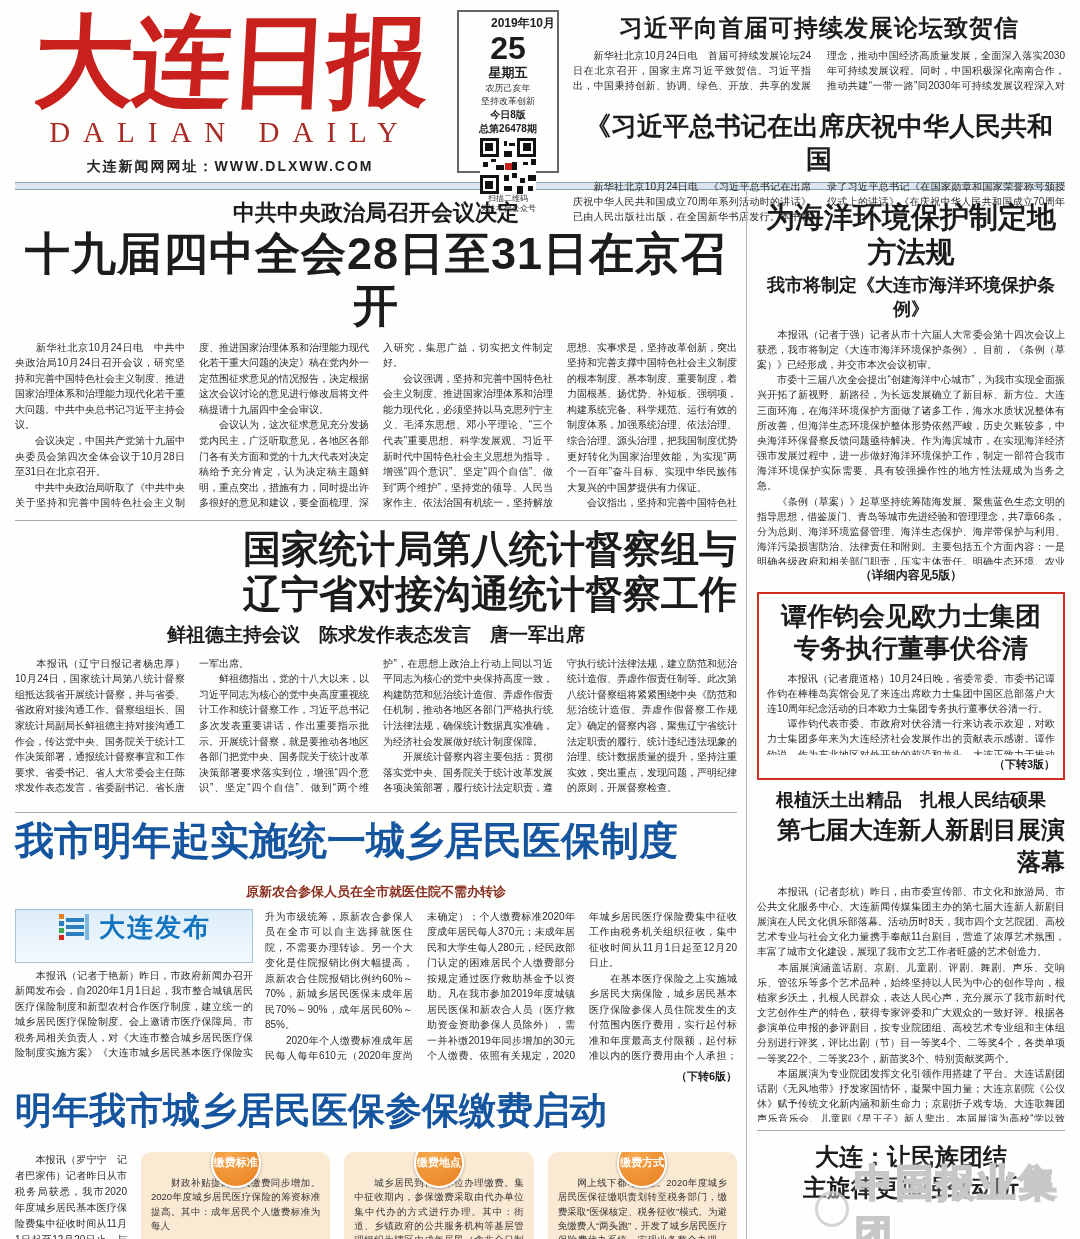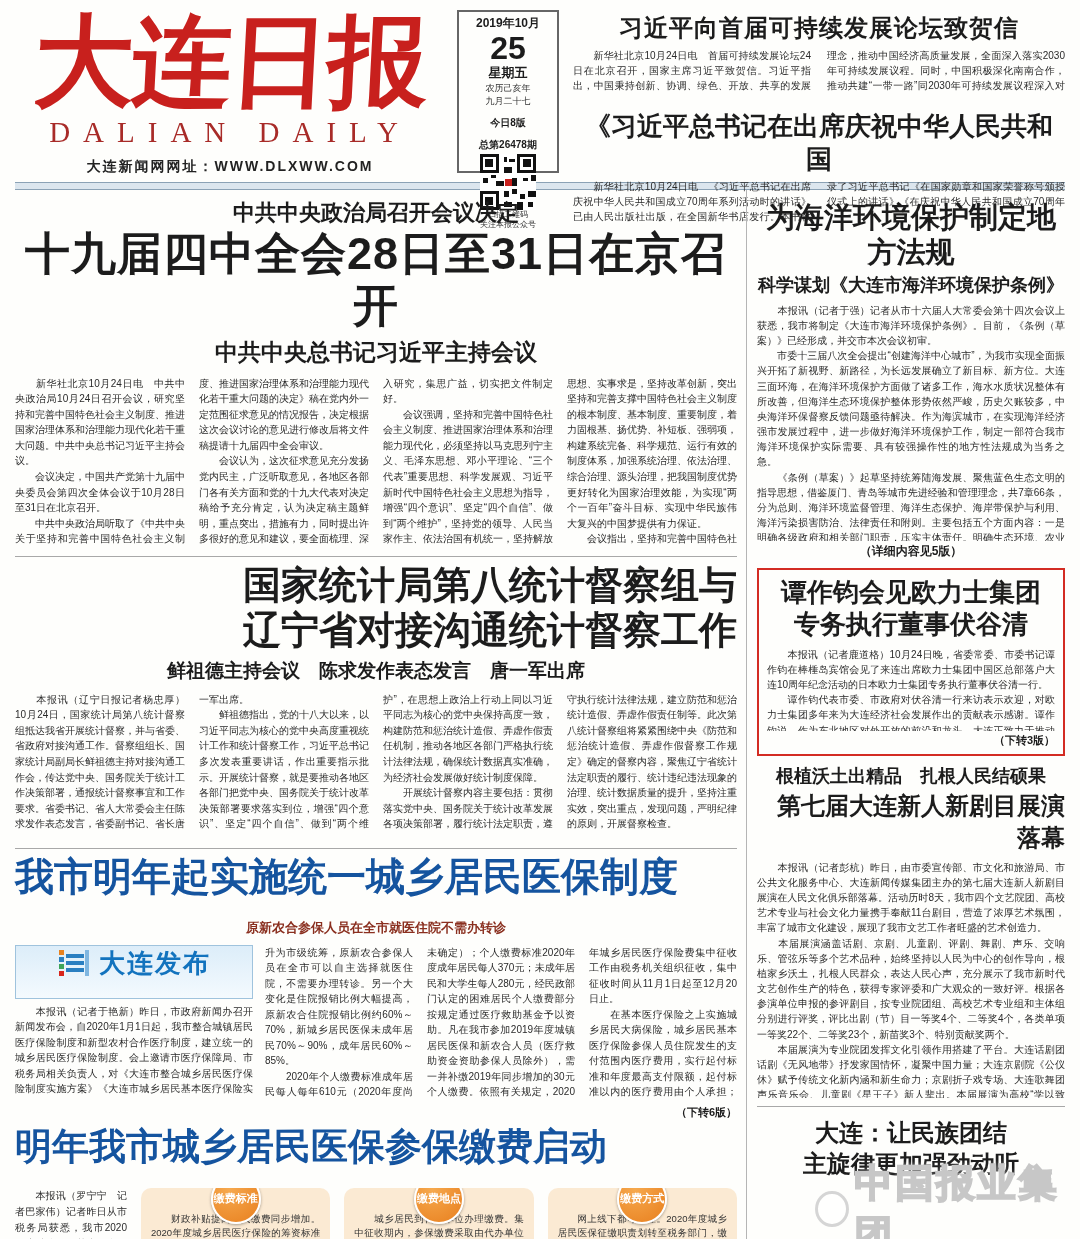--- a/index.html
+++ b/index.html
@@ -17,25 +17,25 @@
   }
   .brand-en {
     font-family:"Liberation Serif", serif; color:#a82b28; font-size:29px;
     letter-spacing:13px; margin-top:4px; white-space:nowrap;
   }
   .brand-url { font-size:14px; font-weight:bold; letter-spacing:2px; color:#222; margin-top:9px; }
   .datebox {
     width:102px; margin-left:12px; border:2px solid #666; padding:3px 2px;
     text-align:center; flex-shrink:0; height:163px;
   }
-  .datebox .d1 { font-size:12px; font-weight:bold; }
+  .datebox .d1 { font-size:12px; font-weight:bold;text-align:right; }
   .datebox .day { font-size:32px; font-weight:bold; line-height:1; }
   .datebox .wd { font-size:13px; font-weight:bold; }
   .datebox .lunar { font-family:"Liberation Serif", serif; font-size:9px; color:#333; }
-  .datebox .pg { font-size:10px; font-weight:bold;margin-top:8px; }
+  .datebox .pg { font-size:10px; font-weight:bold; }
   .qr { margin:2px auto 0 auto; display:block; }
   .datebox .qrcap { font-size:8px; color:#333; line-height:1.25; }
   .briefs { flex:1; padding-left:14px; }
   .brief-h1 { font-size:24px; font-weight:900; text-align:center; letter-spacing:1px; margin-top:2px; }
   .brief-body {
     column-count:2; column-gap:16px; font-size:10px; line-height:1.5; text-align:justify;
     white-space:pre-line; overflow:hidden; margin-top:4px; color:#2a2a2a;
   }
   .brief-h2 { font-size:26px; font-weight:900; text-align:center; line-height:1.25; margin-top:6px; }
   
@@ -115,21 +115,21 @@
     <div class="brand">
       <div class="brand-logo">大连日报</div>
       <div class="brand-en">DALIAN DAILY</div>
       <div class="brand-url">大连新闻网网址：WWW.DLXWW.COM</div>
     </div>
     <div class="datebox">
       <div class="d1">2019年10月</div>
       <div class="day">25</div>
       <div class="wd">星期五</div>
       <div class="lunar">农历己亥年</div>
-      <div class="lunar">九月二十七</div>
+      <div class="lunar">坚持改革创新</div>
       <div class="pg">今日8版</div>
       <div class="pg">总第26478期</div>
       <svg class="qr" width="56" height="56" viewBox="0 0 21 21" shape-rendering="crispEdges">
         <rect width="21" height="21" fill="#fff"></rect>
         <path fill="#111" d="M0 0h7v7H0zM14 0h7v7h-7zM0 14h7v7H0z"></path>
         <path fill="#fff" d="M1 1h5v5H1zM15 1h5v5h-5zM1 15h5v5H1z"></path>
         <path fill="#111" d="M2 2h3v3H2zM16 2h3v3h-3zM2 16h3v3H2zM9 1h1v2H9zM11 2h2v1h-2zM9 5h3v2H9zM1 9h2v2H1zM4 8h2v1H4zM6 10h3v2H6zM12 9h2v3h-2zM16 9h2v1h-2zM19 8h2v2h-2zM9 14h2v2H9zM12 13h2v2h-2zM15 15h2v2h-2zM18 14h3v2h-3zM9 18h3v2H9zM14 18h2v3h-2zM18 18h2v2h-2z"></path>
         <rect x="9.5" y="9.5" width="2.5" height="2.5" fill="#c8201d"></rect>
       </svg>
       <div class="qrcap">扫描二维码</div>
@@ -145,21 +145,20 @@
 
   <div class="band"></div>
 
   <div class="main">
 
     <div class="leftcol">
 
       <div>
         <div class="kicker">中共中央政治局召开会议决定</div>
         <div class="headline-xl">十九届四中全会28日至31日在京召开</div>
-        <div class="subhead-serif">中共中央总书记习近平主持会议</div>
         <div class="body-cols4" style="height:172px">　　新华社北京10月24日电　中共中央政治局10月24日召开会议，研究坚持和完善中国特色社会主义制度、推进国家治理体系和治理能力现代化若干重大问题。中共中央总书记习近平主持会议。
 　　会议决定，中国共产党第十九届中央委员会第四次全体会议于10月28日至31日在北京召开。
 　　中共中央政治局听取了《中共中央关于坚持和完善中国特色社会主义制度、推进国家治理体系和治理能力现代化若干重大问题的决定》稿在党内外一定范围征求意见的情况报告，决定根据这次会议讨论的意见进行修改后将文件稿提请十九届四中全会审议。
 　　会议认为，这次征求意见充分发扬党内民主，广泛听取意见，各地区各部门各有关方面和党的十九大代表对决定稿给予充分肯定，认为决定稿主题鲜明，重点突出，措施有力，同时提出许多很好的意见和建议，要全面梳理、深入研究，集思广益，切实把文件制定好。
 　　会议强调，坚持和完善中国特色社会主义制度、推进国家治理体系和治理能力现代化，必须坚持以马克思列宁主义、毛泽东思想、邓小平理论、“三个代表”重要思想、科学发展观、习近平新时代中国特色社会主义思想为指导，增强“四个意识”、坚定“四个自信”、做到“两个维护”，坚持党的领导、人民当家作主、依法治国有机统一，坚持解放思想、实事求是，坚持改革创新，突出坚持和完善支撑中国特色社会主义制度的根本制度、基本制度、重要制度，着力固根基、扬优势、补短板、强弱项，构建系统完备、科学规范、运行有效的制度体系，加强系统治理、依法治理、综合治理、源头治理，把我国制度优势更好转化为国家治理效能，为实现“两个一百年”奋斗目标、实现中华民族伟大复兴的中国梦提供有力保证。
 　　会议指出，坚持和完善中国特色社会主义制度、推进国家治理体系和治理能力现代化的总体目标是，到我们党成立100年时，在各方面制度更加成熟更加定型上取得明显成效；到2035年，各方面制度更加完善，基本实现国家治理体系和治理能力现代化；到新中国成立100年时，全面实现国家治理体系和治理能力现代化，使中国特色社会主义制度更加巩固、优越性充分展现。
 　　会议指出，坚持和完善中国特色社会主义制度、推进国家治理体系和治理能力现代化，是全党的一项重大战略任务。必须在党中央统一领导下进行，科学谋划、精心组织，远近结合、整体推进。各级党委和政府以及各级领导干部要切实强化制度意识，带头维护制度权威，做制度执行的表率，带动全党全社会自觉尊崇制度、严格执行制度、坚决维护制度。
 　　会议还研究了其他事项。</div>
       </div>
 
@@ -237,21 +236,21 @@
           </div>
         </div>
 
       </div>
     </div>
 
     <div class="rightcol">
 
       <div>
         <div class="r-head">为海洋环境保护制定地方法规</div>
-        <div class="r-sub">科学谋划《大连市海洋环境保护条例》</div>
+        <div class="r-sub">我市将制定《大连市海洋环境保护条例》</div>
         <div class="r-body" style="height:238px">　　本报讯（记者于强）记者从市十六届人大常委会第十四次会议上获悉，我市将制定《大连市海洋环境保护条例》。目前，《条例（草案）》已经形成，并交市本次会议初审。
 　　市委十三届八次全会提出“创建海洋中心城市”，为我市实现全面振兴开拓了新视野、新路径，为长远发展确立了新目标、新方位。大连三面环海，在海洋环境保护方面做了诸多工作，海水水质状况整体有所改善，但海洋生态环境保护整体形势依然严峻，历史欠账较多，中央海洋环保督察反馈问题亟待解决。作为海滨城市，在实现海洋经济强市发展过程中，进一步做好海洋环境保护工作，制定一部符合我市海洋环境保护实际需要、具有较强操作性的地方性法规成为当务之急。
 　　《条例（草案）》起草坚持统筹陆海发展、聚焦蓝色生态文明的指导思想，借鉴厦门、青岛等城市先进经验和管理理念，共7章66条，分为总则、海洋环境监督管理、海洋生态保护、海岸带保护与利用、海洋污染损害防治、法律责任和附则。主要包括五个方面内容：一是明确各级政府和相关部门职责，压实主体责任。明确生态环境、农业农村、自然资源、城乡建设等各个主管部门监督管理职责。二是加强海洋环境监督管理，建立海上联合调查机制，定期评价海洋环境质量，公开发布海洋环境质量状况。明确建立湾长制，将其上升为法律法规。三是完善海洋生态保护法律制度规定，综合考虑不同海域保护现状、自然特点和物种差异，允许建立海洋自然保护区或海洋特别保护区。四是强化自然岸线保护，将“海岸带保护与利用”单列一章，提出强有力管控措施。五是突出海洋污染损害防治，明确建立海上环卫工作机制，丰富港口和船舶污染物管控措施。从入海排污口管理、排海污水处理设施建设、沿海农村农业污染等方面对陆源污染物全面规范。</div>
         <div class="see-note">（详细内容见5版）</div>
       </div>
 
       <div class="redbox">
         <div class="redbox-h">谭作钧会见欧力士集团</div>
         <div class="redbox-h">专务执行董事伏谷清</div>
         <div class="r-body" style="height:84px">　　本报讯（记者鹿道格）10月24日晚，省委常委、市委书记谭作钧在棒棰岛宾馆会见了来连出席欧力士集团中国区总部落户大连10周年纪念活动的日本欧力士集团专务执行董事伏谷清一行。

